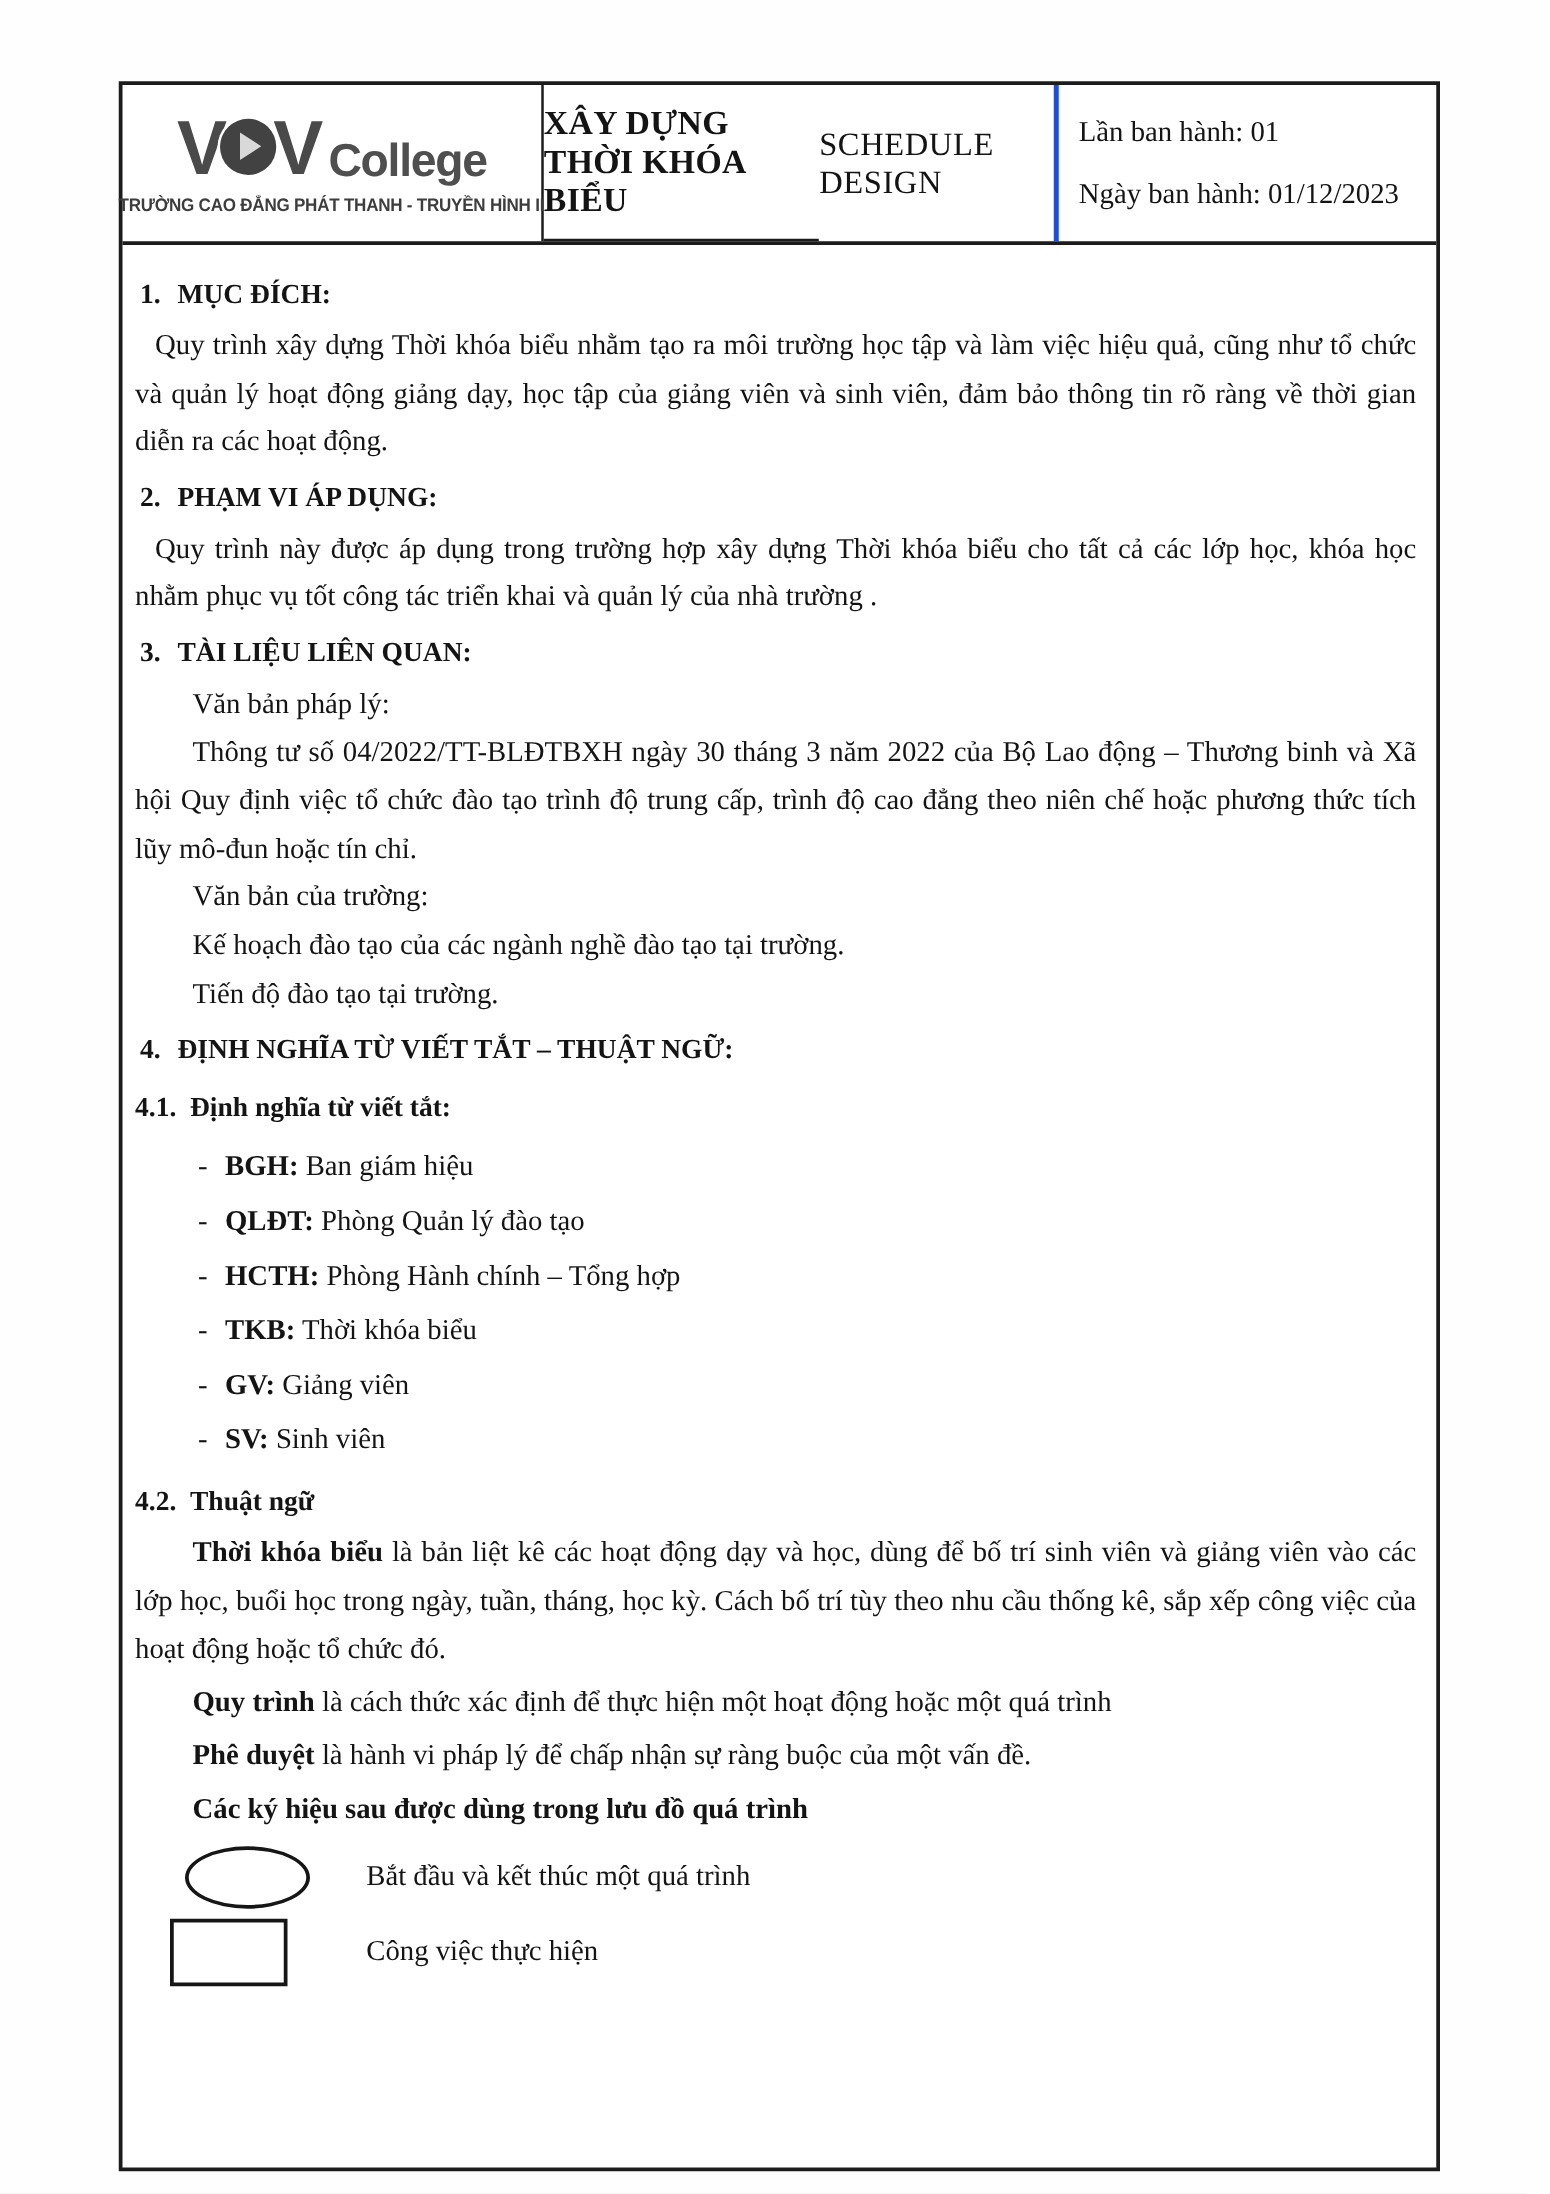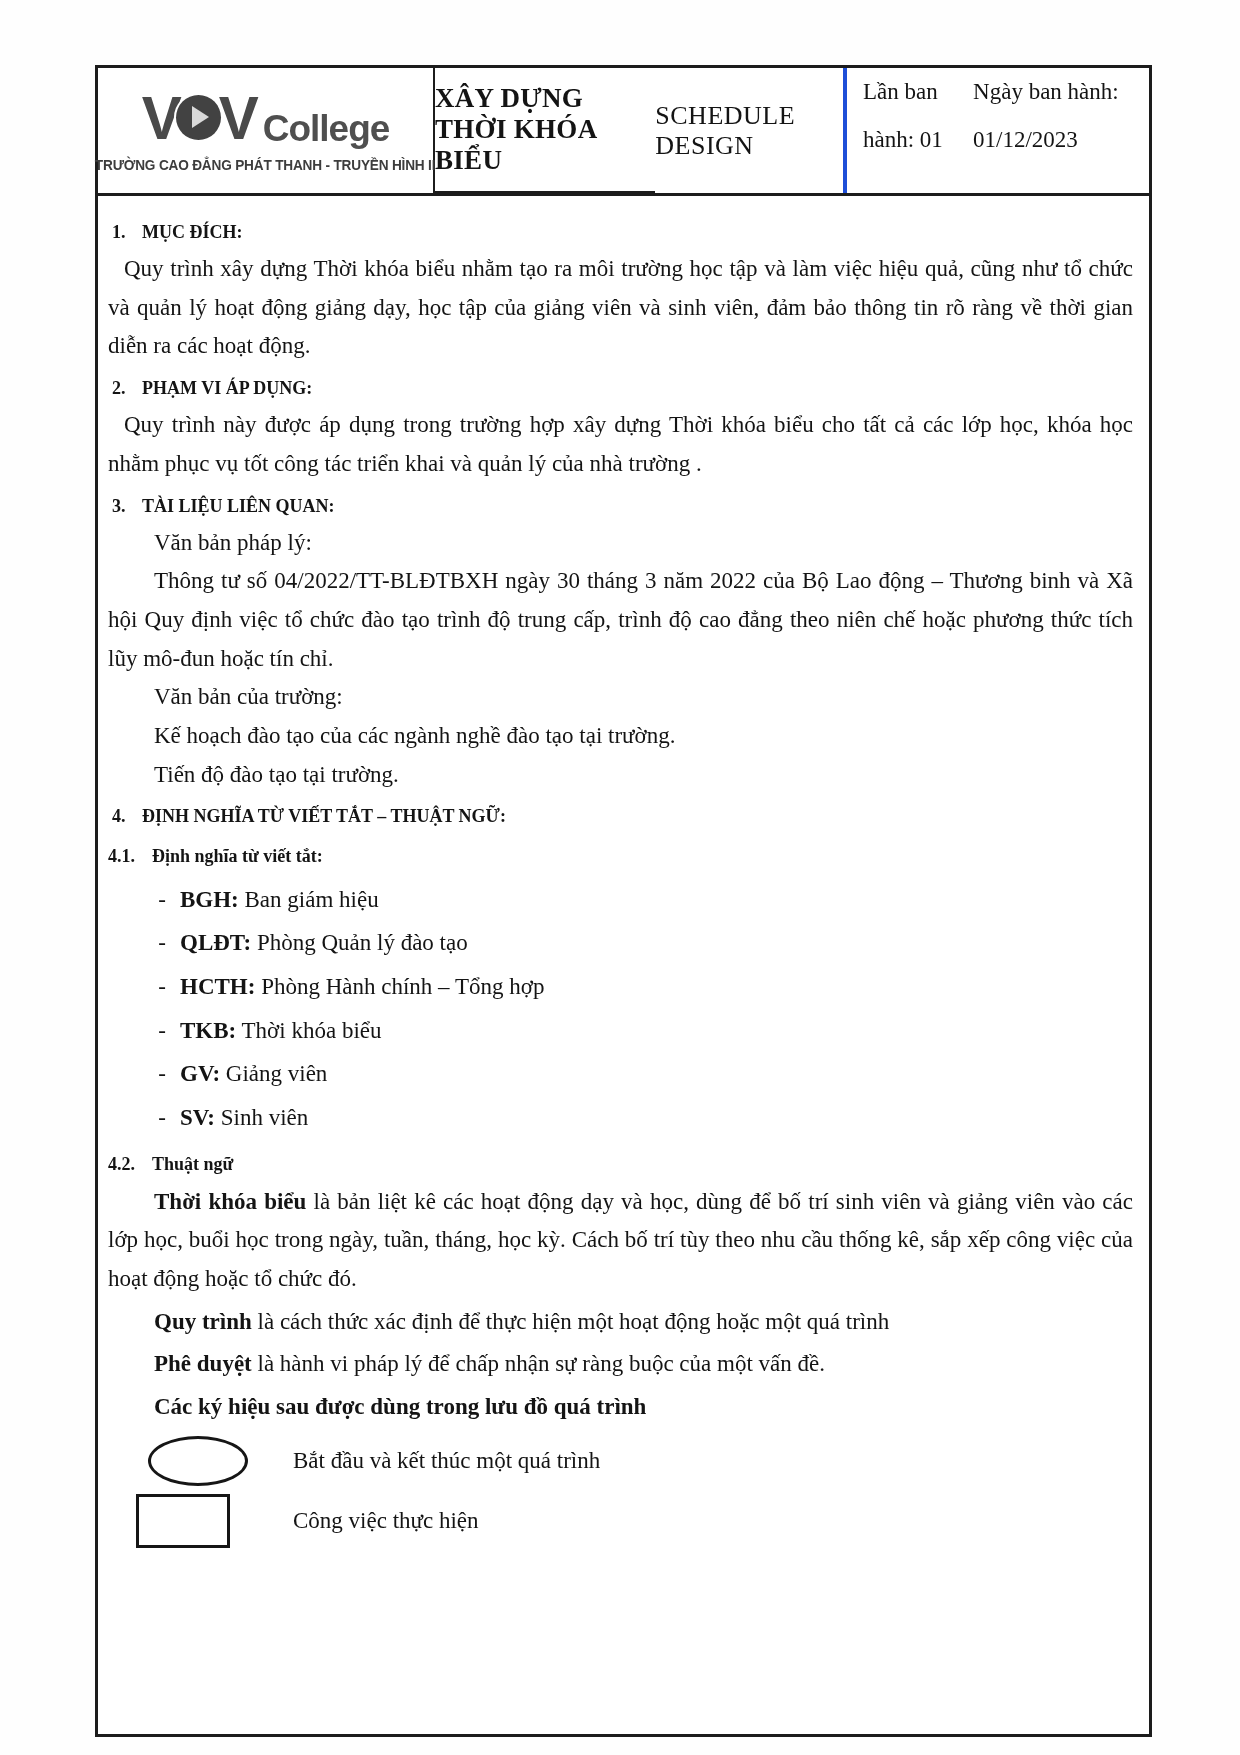--- a/index.html
+++ b/index.html
@@ -67,31 +67,31 @@
   .title-vi{
     flex:54% 0 0;display:flex;align-items:center;justify-content:center;
     border-bottom:2px solid #1c1c1c;
     font-weight:700;font-size:27px;letter-spacing:0.3px;
   }
   .title-en{
     flex:1;display:flex;align-items:center;justify-content:center;
     font-size:26px;letter-spacing:0.5px;
   }
   .issue-cell{
-    display:flex;flex-direction:row;justify-content:center;
+    display:flex;flex-direction:column;justify-content:center;
     padding-left:16px;font-size:23px;line-height:2.1;
   }
   
   .doc-body{
     flex:1;display:flex;flex-direction:column;
     padding:14px 16px 0 10px;
     font-size:23px;line-height:1.68;
     overflow:hidden;
   }
-  .heading{font-weight:700;font-size:18px;margin:7px 0 3px 4px;}
+  .heading{font-weight:700;font-size:22px;margin:7px 0 3px 4px;}
   .heading .num{display:inline-block;min-width:30px;}
   .heading.sub{margin-left:0;}
   .heading .num.wide{min-width:44px;}
   p{margin:0;text-align:justify;}
   .p-indent{text-indent:16px;}
   .p-deep{text-indent:46px;}
   .abbr-list{margin:2px 0 0 0;}
   .abbr-row{display:flex;margin:4px 0 5px 0;}
   .abbr-row .dash{width:32px;text-align:right;padding-right:14px;box-sizing:content-box;margin-left:26px;}
   .term-block p{margin-top:4px;}

